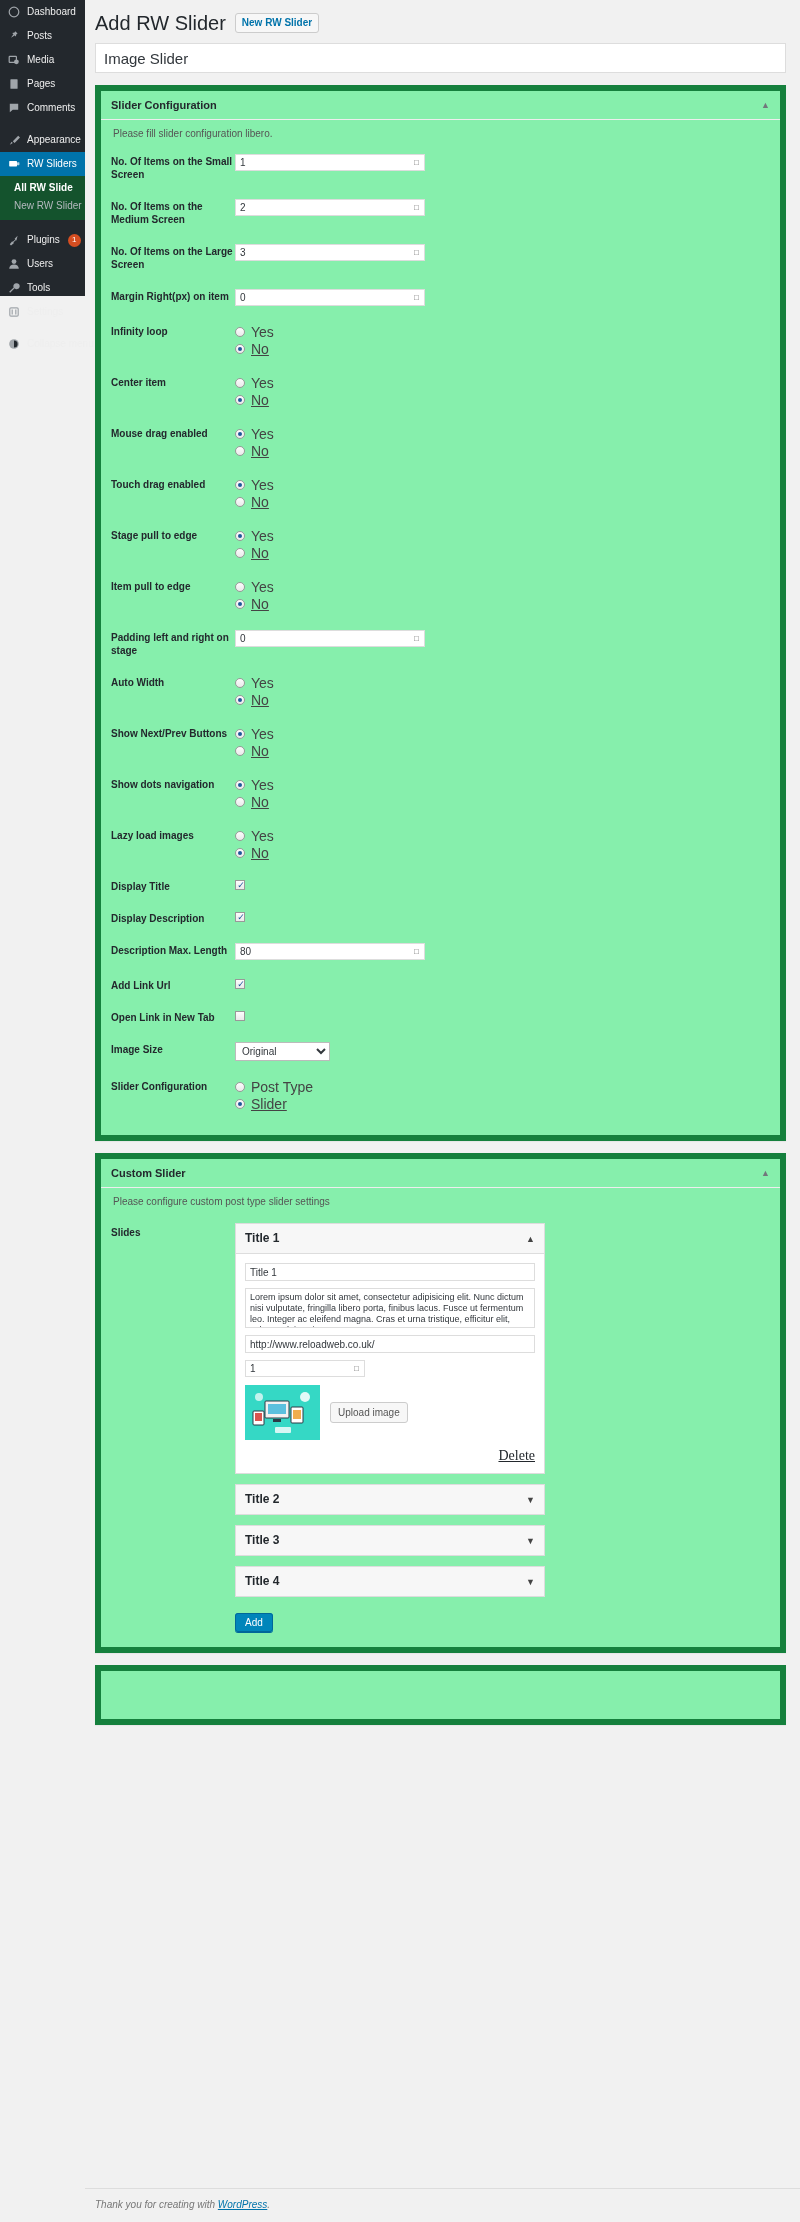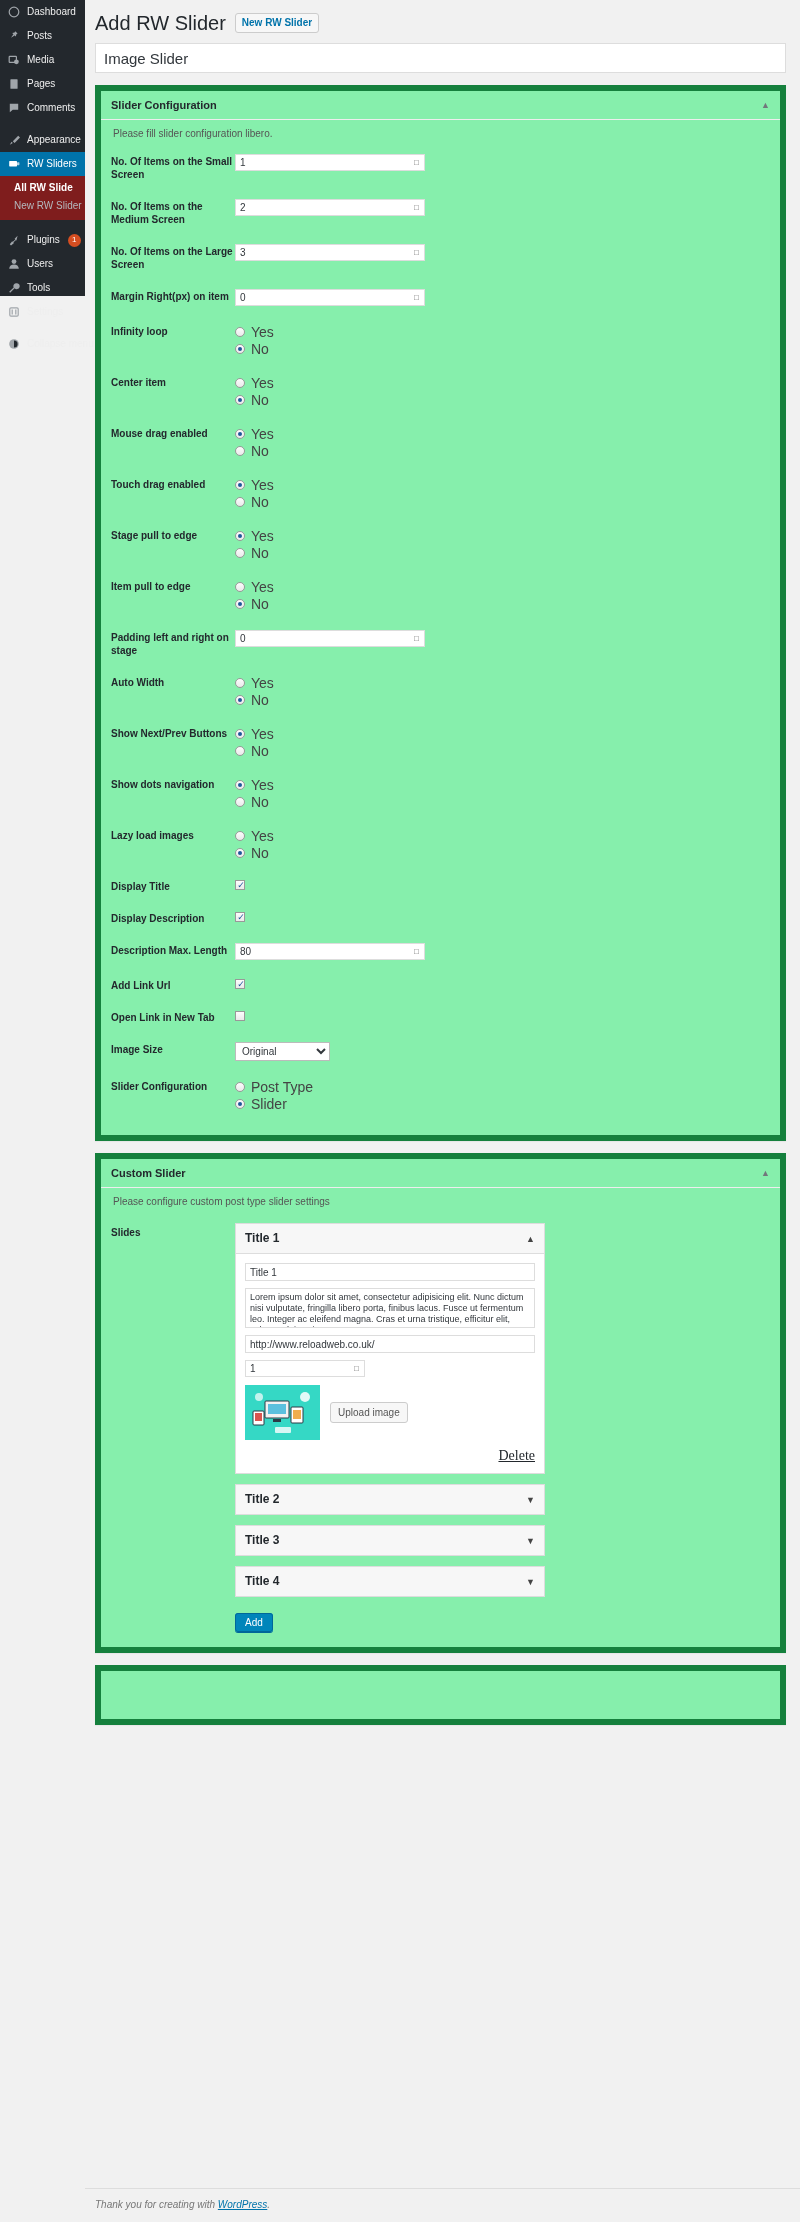--- a/index.html
+++ b/index.html
@@ -41,21 +41,21 @@
     content:"";
     position:absolute; right:-8px; top:50%;
     margin-top:-8px;
     border:8px solid transparent;
     border-right-color:#f1f1f1;
     border-left:0;
     width:0;height:0;
   }
   .menu-sep { height:8px; }
   .submenu {
-    background:#7f1d1d;
+    background:#14532d;
     padding:3px 0 5px 0;
   }
   .submenu-item {
     padding:2px 0 2px 14px;
     font-size:10px;
     color:#b4b9be;
     line-height:14px;
     cursor:pointer;
   }
   .submenu-item.current { color:#fff; font-weight:bold; }
@@ -198,21 +198,21 @@
     font-size:8px;
     line-height:10px;
     text-align:center;
   }
   .radio-line {
     display:flex; align-items:center;
     gap:6px;
     height:16px;
     margin-bottom:1px;
   }
-  .radio-line:last-child { margin-bottom:0; }
+  .radio-line:last-child { margin-bottom:0;text-decoration:underline; }
   .radio {
     width:10px; height:10px;
     border-radius:50%;
     border:1px solid #999;
     background:linear-gradient(#fdfdfd,#eaeaea);
     display:inline-block;
     position:relative;
     flex:0 0 10px;
     cursor:pointer;
   }

